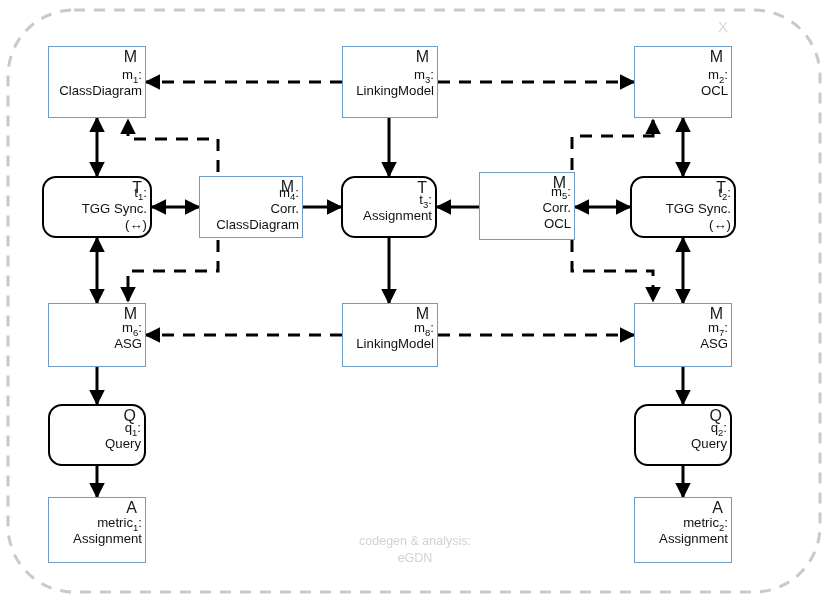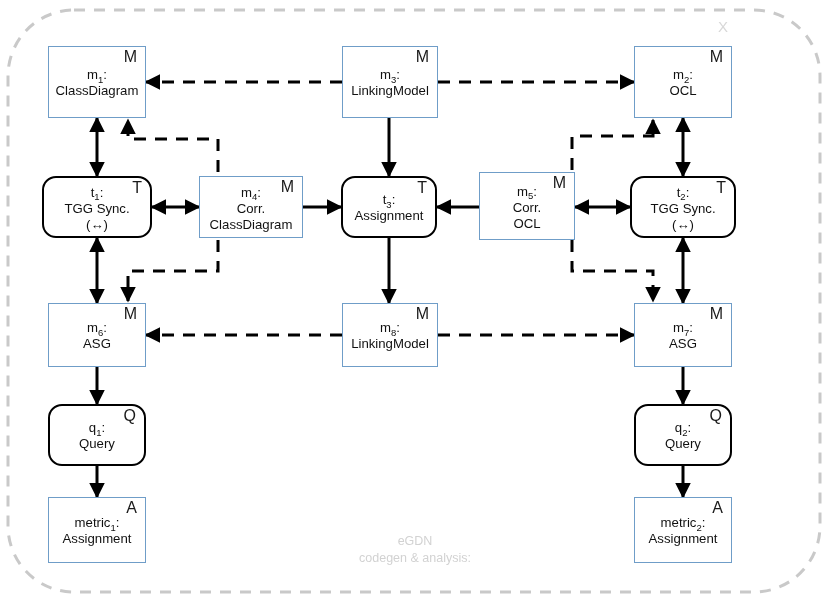--- a/index.html
+++ b/index.html
@@ -44,21 +44,21 @@
     font-size: 16px;
     color: #1a1a1a;
     line-height: 1;
   }
   .node-label {
     position: absolute;
     left: 0;
     right: 0;
     top: 50%;
     transform: translateY(-46%);
-    text-align: center;
+    text-align: right;
     font-size: 13.2px;
     color: #111111;
     line-height: 1.22;
     padding: 0 3px;
     box-sizing: border-box;
   }
   .node-label .ln {
     display: block;
     white-space: nowrap;
   }
@@ -230,19 +230,19 @@
       <div class="node model" style="left: 634px; top: 497px; width: 98px; height: 66px;">
         <span class="node-stereo">A</span>
         <div class="node-label">
           <span class="ln">metric<sub>2</sub>:</span>
           <span class="ln">Assignment</span>
         </div>
       </div>
     </div>
 
   <div class="footer-note" id="footer-note" style="left: 305px; top: 533px;">
+    <span class="ln">codegen &amp; analysis:</span>
     <span class="ln">eGDN</span>
-    <span class="ln">codegen &amp; analysis:</span>
   </div>
 
   <div class="corner-mark" id="corner-mark" style="left: 718px; top: 18px;">X</div>
 
 </div>
 
 </body></html>

